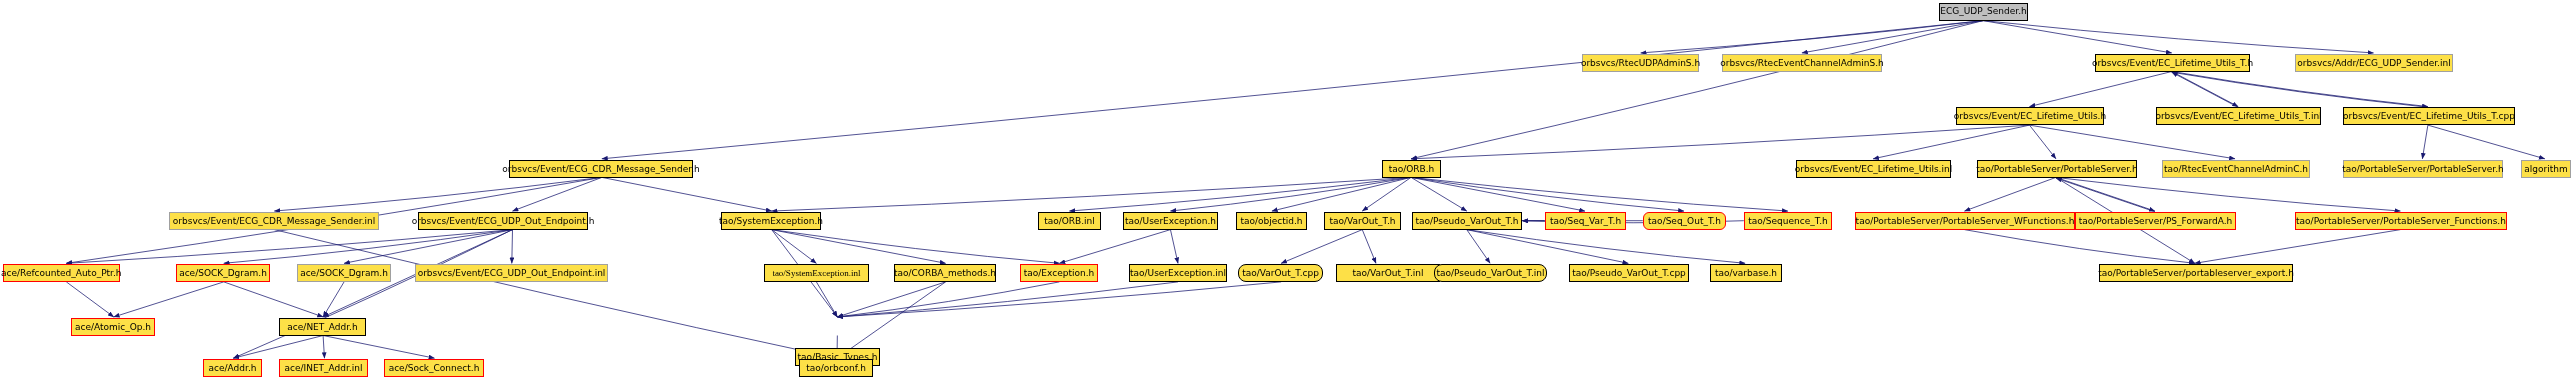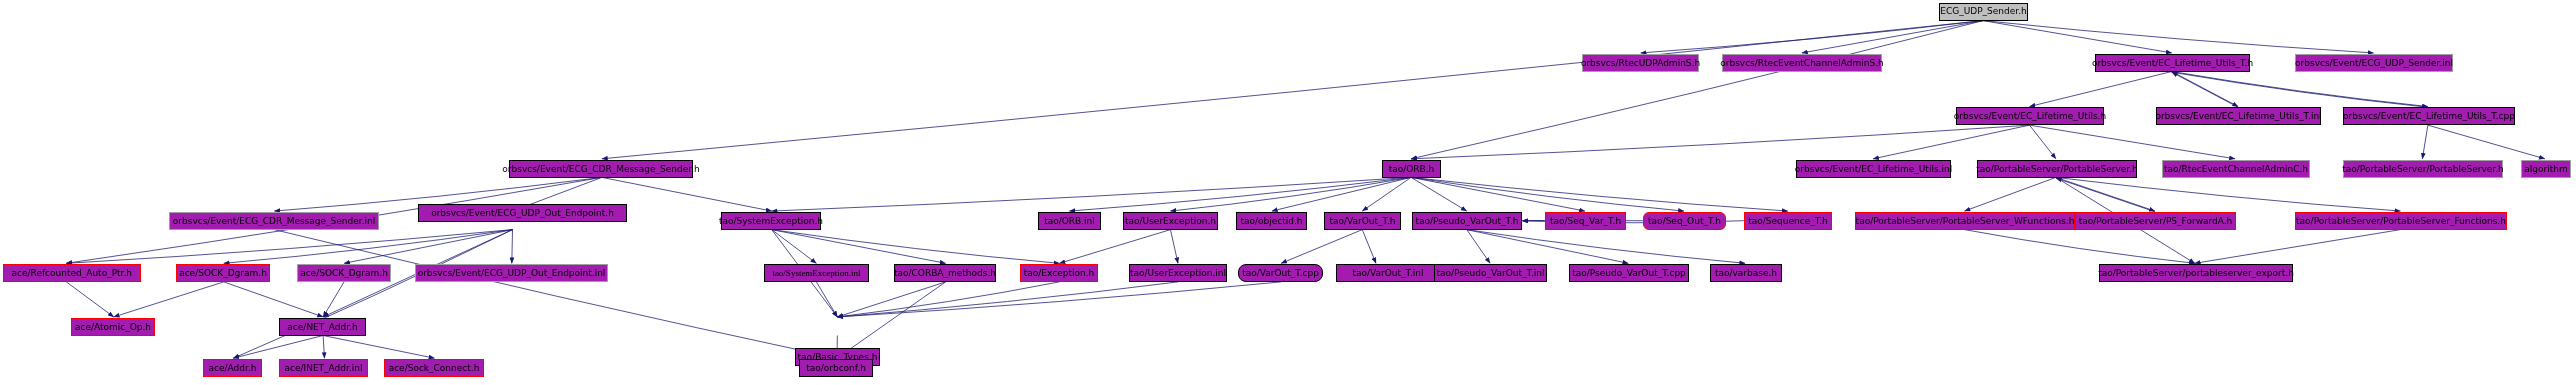--- a/index.html
+++ b/index.html
@@ -1,21 +1,21 @@
 <!DOCTYPE html>
 <html style="font-size:11px"><head>
 <meta charset="utf-8">
 <style>
   html,body{margin:0;padding:0;background:#ffffff;}
   #canvas{position:relative;width:2576px;height:385px;background:#ffffff;
           font-family:"DejaVu Sans","Liberation Sans",sans-serif;overflow:hidden;}
   svg#edges{position:absolute;left:0;top:0;width:2576px;height:385px;}
   .node{position:absolute;box-sizing:border-box;display:flex;align-items:center;
         justify-content:center;height:18px;padding:0 4.1px;white-space:nowrap;
-        font-size:9px;line-height:9px;color:#000;background:#a21caf;
+        font-size:9px;line-height:9px;color:#000;background:#fde047;
         border:0.7px solid #808080;}
   .node.b-black{border:0.7px solid #000000;}
   .node.b-red{border:0.7px solid #ff0000;}
   .node.b-grey{border:0.7px solid #a0a0a0;}
   .node.root{background:#bfbfbf;border:0.7px solid #000000;}
 </style>
 </head>
 <body>
 
 <div id="canvas">
@@ -98,56 +98,56 @@
         <path d="M 1862 410 Q 1539.25 441.5 1216.5 461" fill="none" stroke="#191970" stroke-width="1.1" marker-end="url(#arrow)"></path>
         <path d="M 397.5 334 Q 806.75 433.5 1216 521" fill="none" stroke="#191970" stroke-width="1.1" marker-end="url(#arrow)"></path>
         <path d="M 1712 410 Q 1464.25 441.5 1216.5 461" fill="none" stroke="#191970" stroke-width="1.1" marker-end="url(#arrow)"></path>
       </g>
   </svg>
   <div id="nodes">
       <div class="node root" style="left: 1939px; top: 2.8px; width: 89px;">ECG_UDP_Sender.h</div>
       <div class="node b-grey" style="left: 1582px; top: 54px; width: 117px;">orbsvcs/RtecUDPAdminS.h</div>
       <div class="node b-grey" style="left: 1722px; top: 54px; width: 160px;">orbsvcs/RtecEventChannelAdminS.h</div>
       <div class="node b-black" style="left: 2095px; top: 54px; width: 155px;">orbsvcs/Event/EC_Lifetime_Utils_T.h</div>
-      <div class="node b-grey" style="left: 2295px; top: 54px; width: 158px;">orbsvcs/Event/ECG_UDP_Sender.inl</div>
+      <div class="node b-grey" style="left: 2295px; top: 54px; width: 158px;">orbsvcs/Addr/ECG_UDP_Sender.inl</div>
       <div class="node b-black" style="left: 1956px; top: 107px; width: 148px;">orbsvcs/Event/EC_Lifetime_Utils.h</div>
       <div class="node b-black" style="left: 2156px; top: 107px; width: 165px;">orbsvcs/Event/EC_Lifetime_Utils_T.inl</div>
       <div class="node b-black" style="left: 2343px; top: 107px; width: 172px;">orbsvcs/Event/EC_Lifetime_Utils_T.cpp</div>
       <div class="node b-black" style="left: 509px; top: 160px; width: 184px;">orbsvcs/Event/ECG_CDR_Message_Sender.h</div>
       <div class="node b-black" style="left: 1382px; top: 160px; width: 59px;">tao/ORB.h</div>
       <div class="node b-black" style="left: 1796px; top: 160px; width: 155px;">orbsvcs/Event/EC_Lifetime_Utils.inl</div>
       <div class="node b-black" style="left: 1977px; top: 160px; width: 160px;">tao/PortableServer/PortableServer.h</div>
       <div class="node b-grey" style="left: 2162px; top: 160px; width: 148px;">tao/RtecEventChannelAdminC.h</div>
       <div class="node b-grey" style="left: 2343px; top: 160px; width: 160px;">tao/PortableServer/PortableServer.h</div>
       <div class="node b-grey" style="left: 2521px; top: 160px; width: 50px;">algorithm</div>
       <div class="node b-grey" style="left: 169px; top: 212px; width: 210px;">orbsvcs/Event/ECG_CDR_Message_Sender.inl</div>
-      <div class="node b-black" style="left: 418px; top: 204px; width: 209px;">orbsvcs/Event/ECG_UDP_Out_Endpoint.h</div>
+      <div class="node b-black" style="left: 418px; top: 212px; width: 170px;">orbsvcs/Event/ECG_UDP_Out_Endpoint.h</div>
       <div class="node b-black" style="left: 721px; top: 212px; width: 100px;">tao/SystemException.h</div>
       <div class="node b-black" style="left: 1038px; top: 212px; width: 63px;">tao/ORB.inl</div>
       <div class="node b-black" style="left: 1123px; top: 212px; width: 95px;">tao/UserException.h</div>
       <div class="node b-black" style="left: 1236px; top: 212px; width: 71px;">tao/objectid.h</div>
       <div class="node b-black" style="left: 1324px; top: 212px; width: 77px;">tao/VarOut_T.h</div>
       <div class="node b-black" style="left: 1412px; top: 212px; width: 110px;">tao/Pseudo_VarOut_T.h</div>
       <div class="node b-red" style="left: 1545px; top: 212px; width: 81px;">tao/Seq_Var_T.h</div>
       <div class="node b-red" style="left: 1643px; top: 212px; width: 83px; border-radius: 6px;">tao/Seq_Out_T.h</div>
       <div class="node b-red" style="left: 1744px; top: 212px; width: 88px;">tao/Sequence_T.h</div>
       <div class="node b-red" style="left: 1855px; top: 212px; width: 220px;">tao/PortableServer/PortableServer_WFunctions.h</div>
       <div class="node b-red" style="left: 2075px; top: 212px; width: 161px;">tao/PortableServer/PS_ForwardA.h</div>
       <div class="node b-red" style="left: 2295px; top: 212px; width: 212px;">tao/PortableServer/PortableServer_Functions.h</div>
-      <div class="node b-red" style="left: 2.8px; top: 264px; width: 138px;">ace/Refcounted_Auto_Ptr.h</div>
+      <div class="node b-red" style="left: 2.8px; top: 264px; width: 117px;">ace/Refcounted_Auto_Ptr.h</div>
       <div class="node b-red" style="left: 176px; top: 264px; width: 94px;">ace/SOCK_Dgram.h</div>
       <div class="node b-grey" style="left: 297px; top: 264px; width: 94px;">ace/SOCK_Dgram.h</div>
       <div class="node b-grey" style="left: 415px; top: 264px; width: 193px;">orbsvcs/Event/ECG_UDP_Out_Endpoint.inl</div>
       <div class="node b-black" style="left: 764px; top: 264px; width: 105px; font-family: Liberation Serif, serif;">tao/SystemException.inl</div>
       <div class="node b-black" style="left: 894px; top: 264px; width: 102px;">tao/CORBA_methods.h</div>
       <div class="node b-red" style="left: 1020px; top: 264px; width: 78px;">tao/Exception.h</div>
       <div class="node b-black" style="left: 1129px; top: 264px; width: 98px;">tao/UserException.inl</div>
       <div class="node b-black" style="left: 1238px; top: 264px; width: 85px; border-radius: 8px;">tao/VarOut_T.cpp</div>
       <div class="node b-black" style="left: 1336px; top: 264px; width: 104px; text-align: right;">tao/VarOut_T.inl</div>
-      <div class="node b-black" style="left: 1434px; top: 264px; width: 113px;">tao/Pseudo_VarOut_T.inl</div>
+      <div class="node b-black" style="left: 1434px; top: 264px; width: 113px; border-radius: 8px;">tao/Pseudo_VarOut_T.inl</div>
       <div class="node b-black" style="left: 1569px; top: 264px; width: 120px;">tao/Pseudo_VarOut_T.cpp</div>
       <div class="node b-black" style="left: 1710px; top: 264px; width: 72px;">tao/varbase.h</div>
       <div class="node b-black" style="left: 2099px; top: 264px; width: 194px;">tao/PortableServer/portableserver_export.h</div>
       <div class="node b-red" style="left: 71px; top: 318px; width: 84px;">ace/Atomic_Op.h</div>
       <div class="node b-black" style="left: 279px; top: 318px; width: 87px;">ace/NET_Addr.h</div>
       <div class="node b-black" style="left: 795px; top: 318px; width: 85px; margin-top: 30px;">tao/Basic_Types.h</div>
       <div class="node b-red" style="left: 203px; top: 359px; width: 59px;">ace/Addr.h</div>
       <div class="node b-red" style="left: 279px; top: 359px; width: 89px;">ace/INET_Addr.inl</div>
       <div class="node b-red" style="left: 384px; top: 359px; width: 100px;">ace/Sock_Connect.h</div>
       <div class="node b-black" style="left: 799px; top: 359px; width: 74px;">tao/orbconf.h</div>

